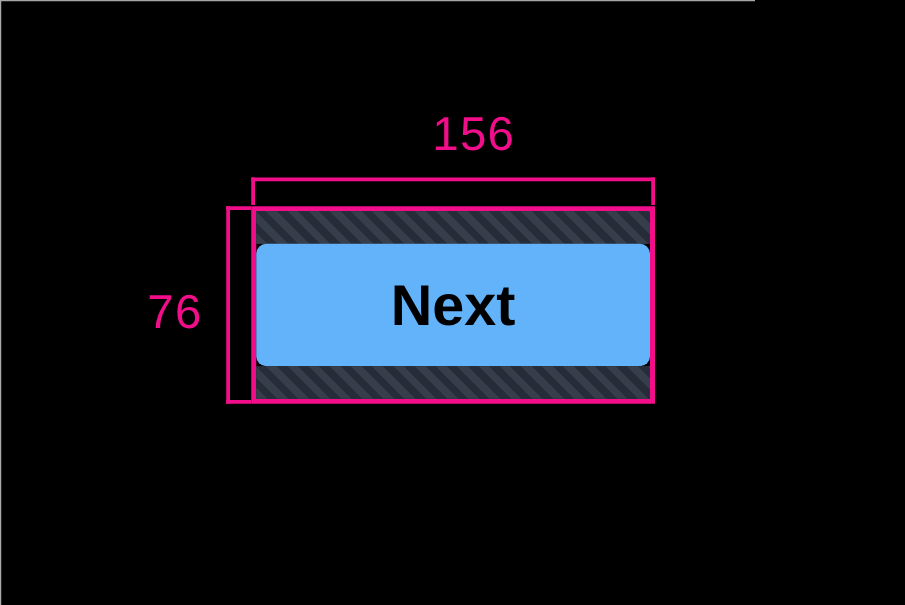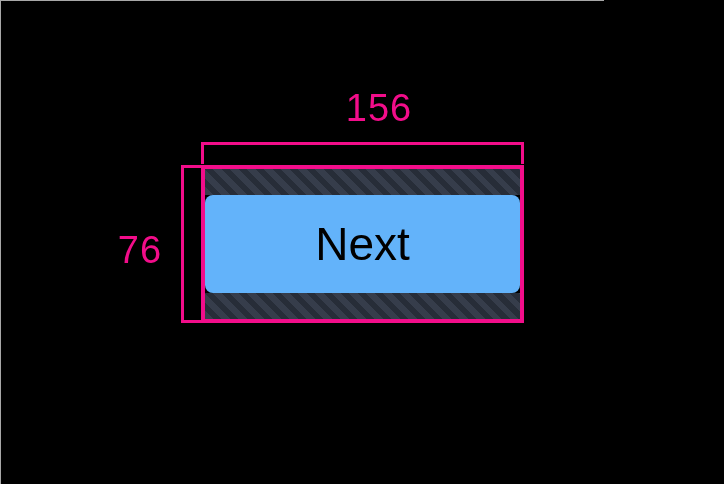--- a/index.html
+++ b/index.html
@@ -107,21 +107,21 @@
   
   #next-button {
     flex: 1 1 auto;
     margin: 0 0;
     background: #63B3FA;
     border: none;
     border-radius: 8px;
     color: #000000;
     font-family: "Liberation Sans", "DejaVu Sans", sans-serif;
     font-size: 46px;
-    font-weight: normal;
+    font-weight: bold;
     letter-spacing: 0px;
     display: flex;
     align-items: center;
     justify-content: center;
     padding: 0;
     cursor: pointer;
     line-height: 1;
   }
 </style>
 </head>

